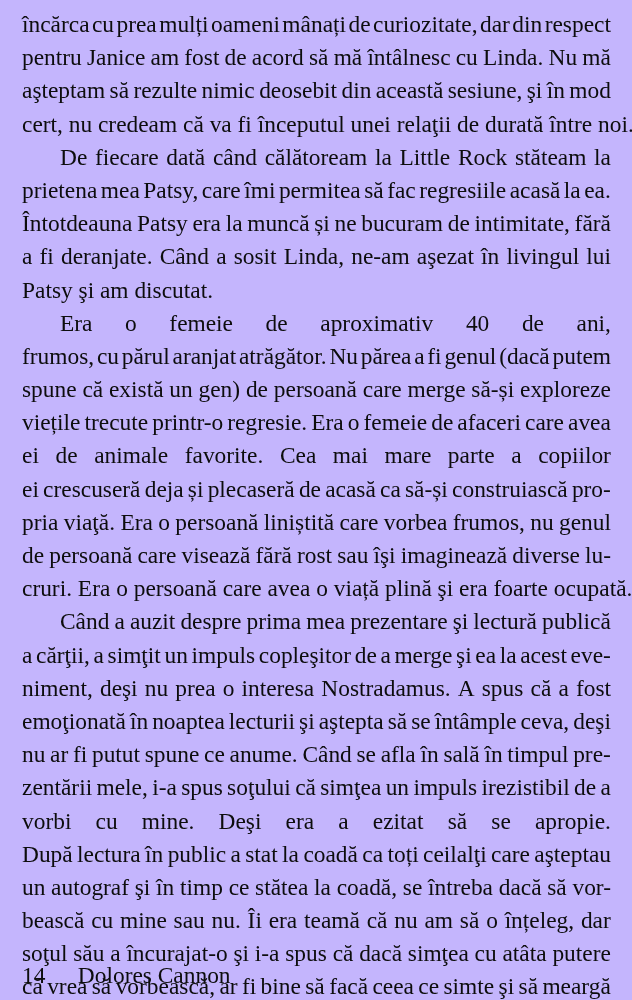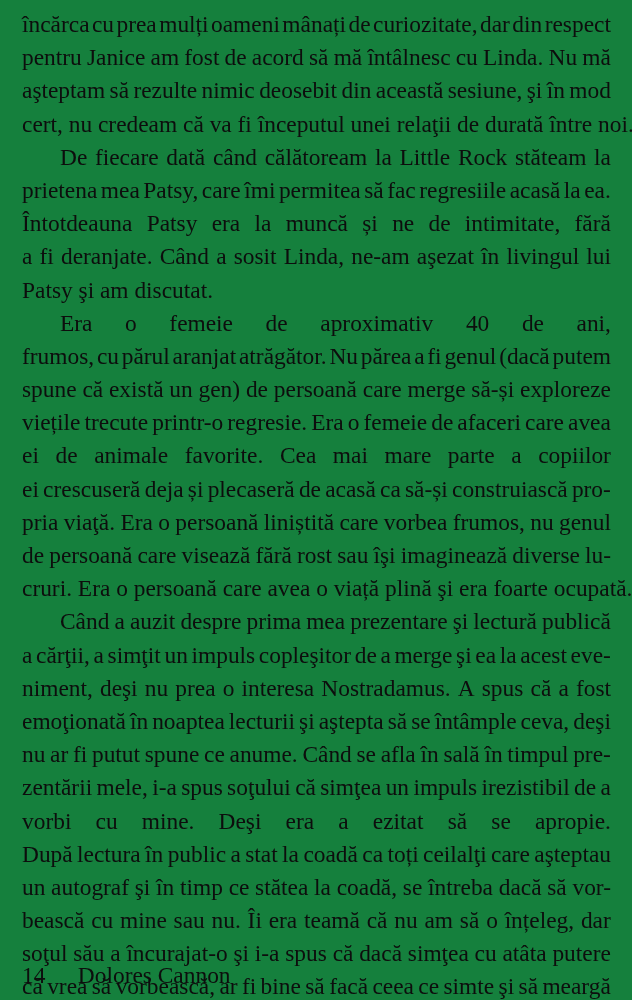--- a/index.html
+++ b/index.html
@@ -12,21 +12,21 @@
     height: 1000px;
     overflow: hidden;
     font-family: "Liberation Serif", "DejaVu Serif", serif;
     color: #0d0d0d;
     -webkit-font-smoothing: antialiased;
   }
   #page {
     position: relative;
     width: 632px;
     height: 1000px;
-    background: #15803d;
+    background: #c4b5fd;
   }
   #text-block {
     position: absolute;
     left: 22px;
     top: 8px;
     width: 589px;
   }
   .line {
     display: block;
     font-size: 23.4px;
@@ -149,20 +149,21 @@
         <span class="w">ea.</span>
       </div>
       <div class="line just">
         <span class="w">Întotdeauna</span>
         <span class="w">Patsy</span>
         <span class="w">era</span>
         <span class="w">la</span>
         <span class="w">muncă</span>
         <span class="w">și</span>
         <span class="w">ne</span>
+        <span class="w">bucuram</span>
         <span class="w">de</span>
         <span class="w">intimitate,</span>
         <span class="w">fără</span>
       </div>
       <div class="line just">
         <span class="w">a</span>
         <span class="w">fi</span>
         <span class="w">deranjate.</span>
         <span class="w">Când</span>
         <span class="w">a</span>

